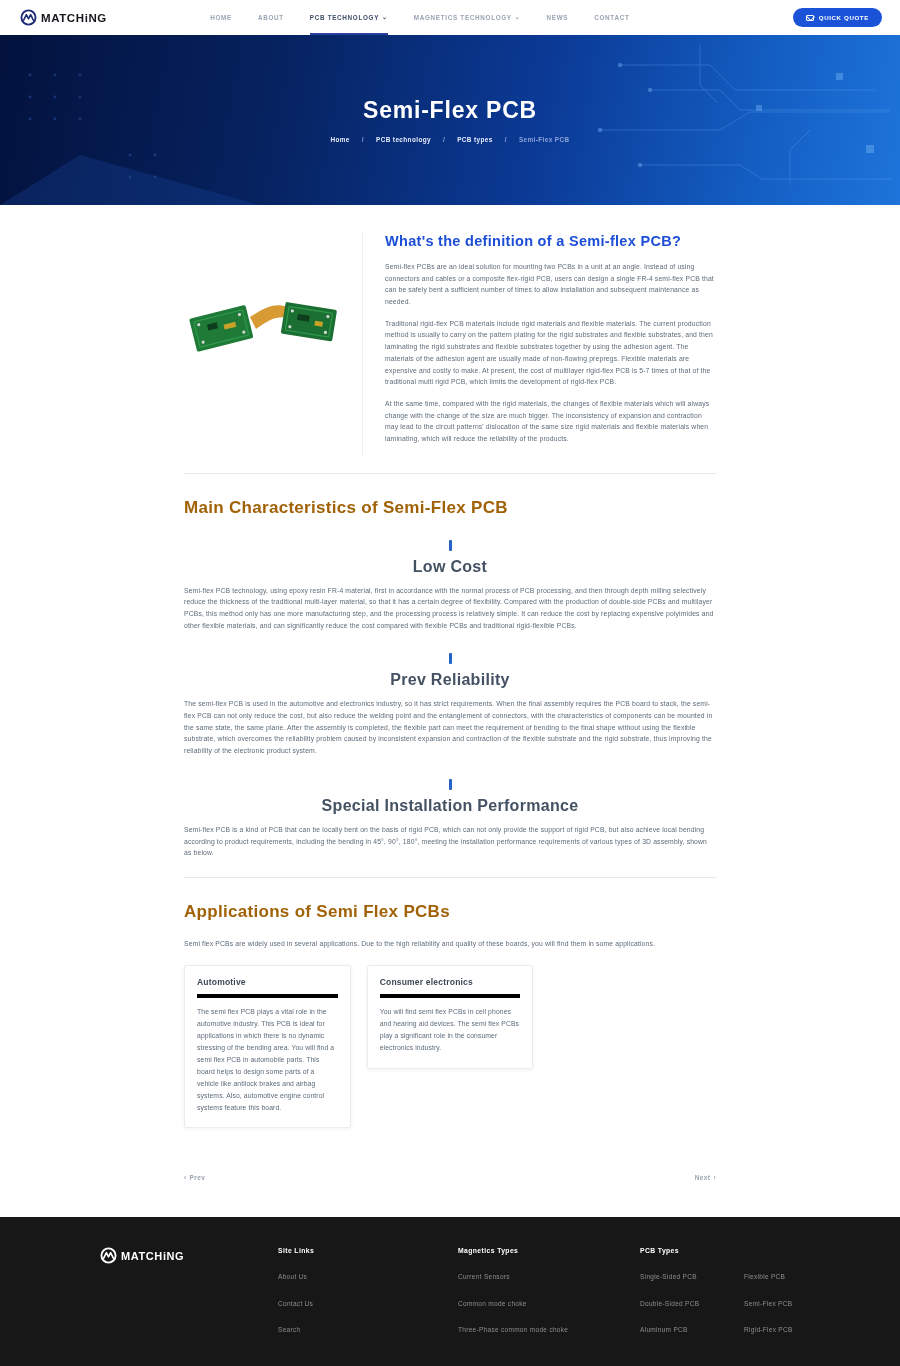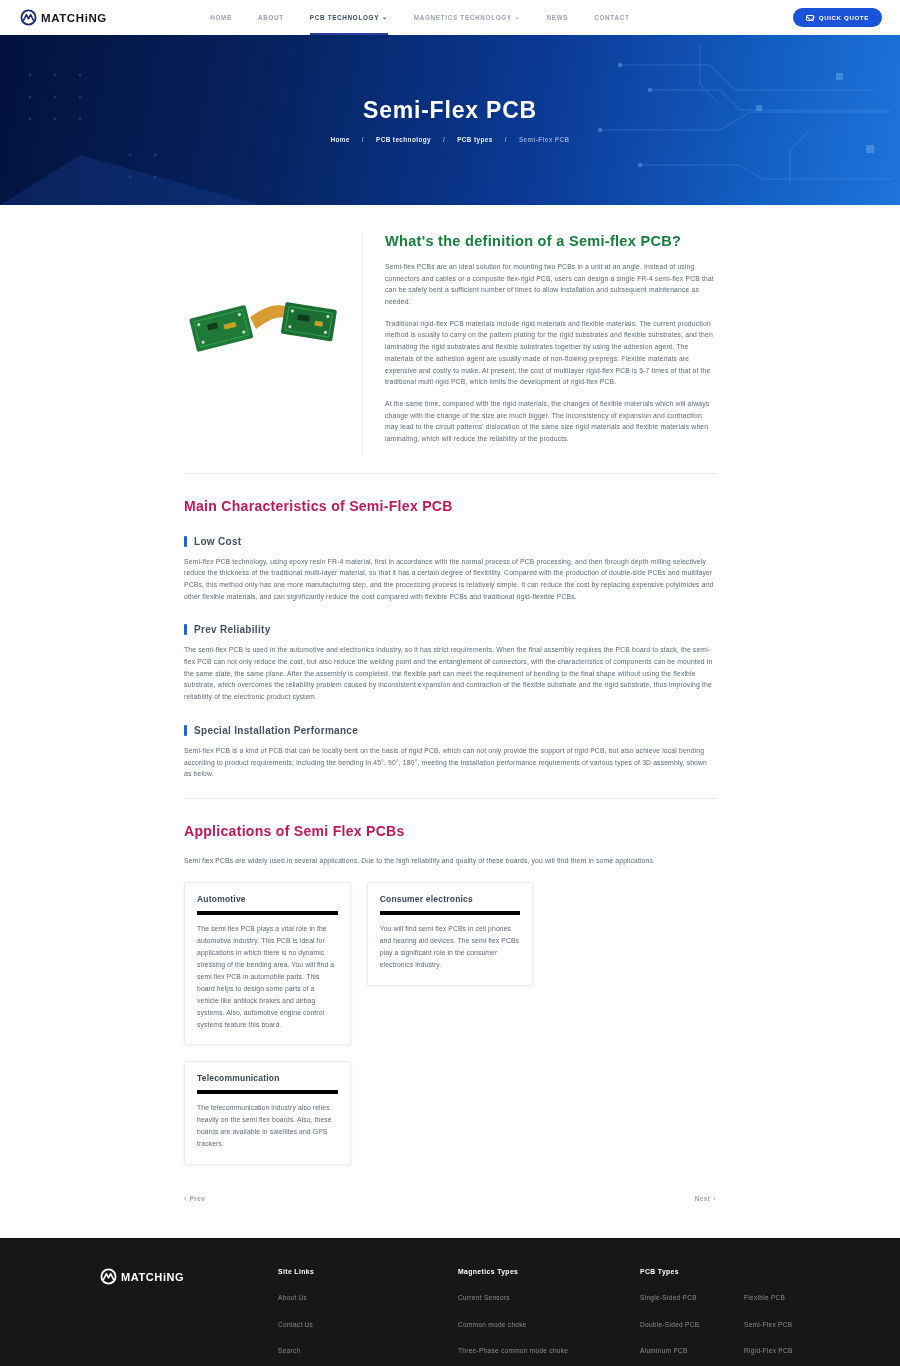--- a/index.html
+++ b/index.html
@@ -29,26 +29,26 @@
   .breadcrumb .sep { color:#8fa7dd; }
   .breadcrumb .current { color:#8fa3d8; }
 
   
   .container { width:532px; margin:0 auto; }
   .content { flex:1; padding-top:28px; padding-bottom:36px; }
 
   .def-section { display:flex; gap:18px; }
   .def-media { width:160px; flex:0 0 160px; padding-top:32px; }
   .def-text { flex:1; border-left:1px solid #ededed; padding-left:22px; }
-  .h2 { font-size:14.5px; font-weight:600; color:#15803d; letter-spacing:.3px; margin-bottom:12px; }
+  .h2 { font-size:14.5px; font-weight:600; color:#1d4ed8; letter-spacing:.3px; margin-bottom:12px; }
   .para { font-size:6.8px; line-height:1.72; color:#5d6b7a; margin-bottom:10px; letter-spacing:.15px; }
   hr.rule { border:none; border-top:1px solid #e9e9e9; margin:18px 0 0; }
 
-  .section-h { font-size:14px; font-weight:600; color:#be185d; letter-spacing:.3px; margin:24px 0 16px; }
-  .subhead { display:flex; align-items:center; gap:7px; font-size:10px; font-weight:600; color:#445163; letter-spacing:.3px; margin:22px 0 9px; }
+  .section-h { font-size:17px; font-weight:600; color:#a16207; letter-spacing:.3px; margin:24px 0 16px; }
+  .subhead { display:flex; align-items:center; gap:7px; font-size:16px; font-weight:600; color:#445163; letter-spacing:.3px; margin:22px 0 9px;flex-direction:column; }
   .subhead .bar { width:3px; height:11px; background:#2563c9; border-radius:1px; }
 
   .apps-intro { font-size:6.8px; line-height:1.7; color:#5d6b7a; margin-bottom:16px; letter-spacing:.15px; }
   .cards { display:grid; grid-template-columns:repeat(3,1fr); gap:16px; align-items:start; }
   .card { background:#fff; border:1px solid #ececec; border-radius:2px; box-shadow:0 1px 4px rgba(20,30,60,.06); padding:11px 12px 14px; }
   .card-title { font-size:8.5px; font-weight:600; color:#3c4858; letter-spacing:.2px; padding-bottom:7px; border-bottom:4px solid #000000; margin-bottom:8px; }
   .card-text { font-size:6.8px; line-height:1.75; color:#5d6b7a; letter-spacing:.1px; }
 
   .pager { display:flex; justify-content:space-between; margin-top:30px; font-size:6.5px; font-weight:700; letter-spacing:.4px; }
   .pager a { color:#9aa3ad; text-decoration:none; cursor:pointer; display:flex; align-items:center; gap:3px; }
@@ -232,24 +232,20 @@
           <div class="card-title">Automotive</div>
           <p class="card-text">The semi flex PCB plays a vital role in the automotive industry. This PCB is ideal for applications in which there is no dynamic stressing of the bending area. You will find a semi flex PCB in automobile parts. This board helps to design some parts of a vehicle like antilock brakes and airbag systems. Also, automotive engine control systems feature this board.</p>
         </div>
         <div class="card">
           <div class="card-title">Consumer electronics</div>
           <p class="card-text">You will find semi flex PCBs in cell phones and hearing aid devices. The semi flex PCBs play a significant role in the consumer electronics industry.</p>
         </div>
       </div>
 
       <div class="cards" style="margin-top:16px;">
-        <div class="card">
-          <div class="card-title">Telecommunication</div>
-          <p class="card-text">The telecommunication industry also relies heavily on the semi flex boards. Also, these boards are available in satellites and GPS trackers.</p>
-        </div>
       </div>
     </section>
 
     <nav class="pager">
       <a>
         <span>‹</span>
         <span>Prev</span>
       </a>
       <a>
         <span>Next</span>

